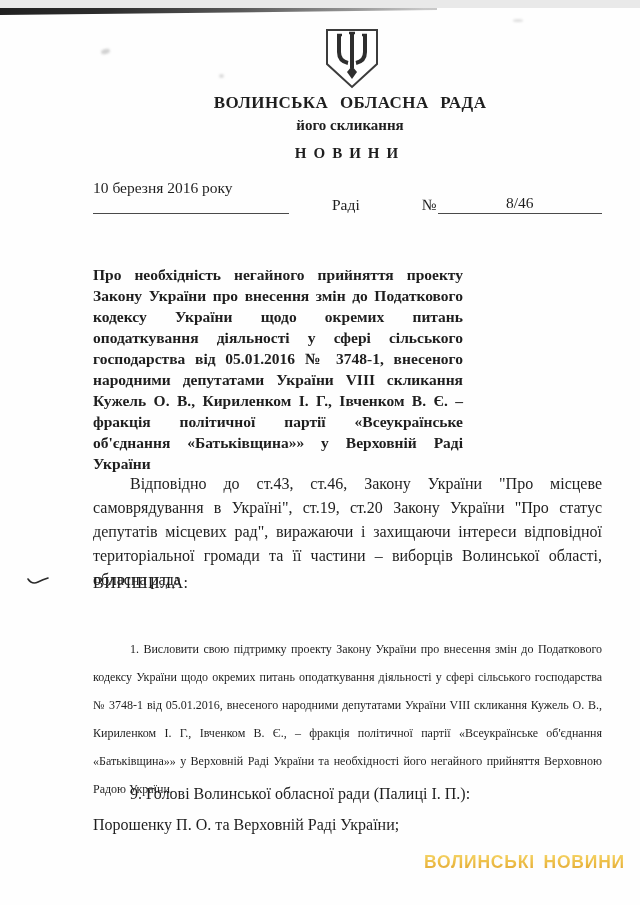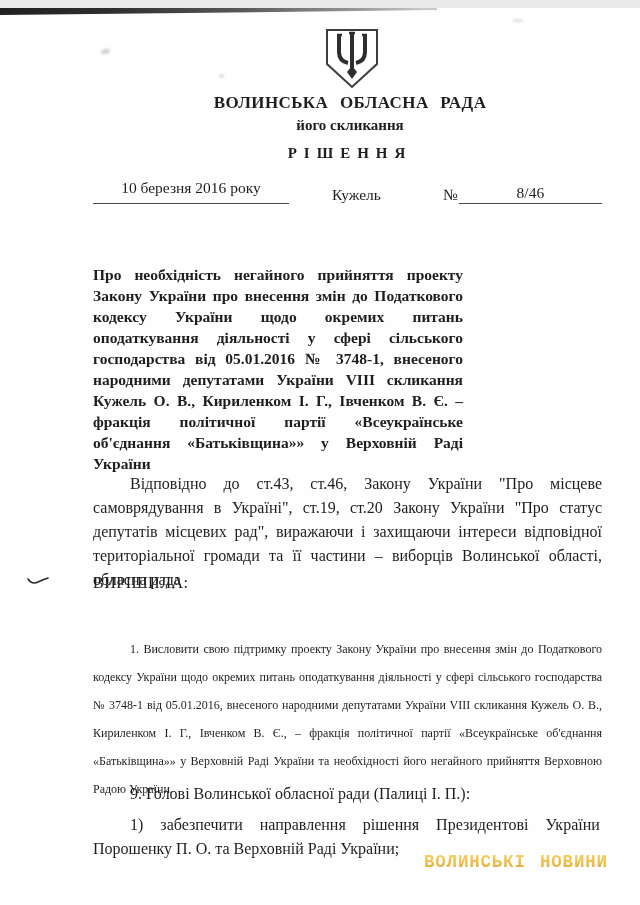--- a/index.html
+++ b/index.html
@@ -28,21 +28,21 @@
 
   .center-line{position:absolute;left:100px;right:40px;text-align:center;font-weight:bold;}
   .org-name{top:85px;font-size:17px;word-spacing:7px;letter-spacing:.4px;}
   .convocation{top:109px;font-size:15px;}
   .doc-type{top:137px;font-size:15px;letter-spacing:7px;}
 
   .meta-row{
     position:absolute;left:93px;top:171px;width:509px;
     display:flex;align-items:flex-end;font-size:15.5px;
   }
-  .meta-date{display:inline-block;width:196px;border-bottom:1.4px solid #4a4a4a;padding-bottom:6px;text-align:center;}
+  .meta-date{display:inline-block;width:196px;border-bottom:1.4px solid #4a4a4a;padding-bottom:16px;}
   .meta-city{margin-left:43px;}
   .meta-no{margin-left:62px;}
   .meta-number{flex:1;border-bottom:1.4px solid #4a4a4a;text-align:center;padding-bottom:1px;margin-left:1px;}
 
   .subject{
     position:absolute;left:93px;top:256px;width:370px;
     font-weight:bold;font-size:15.5px;line-height:21px;text-align:justify;
   }
   .preamble{
     position:absolute;left:93px;top:464px;width:509px;
@@ -64,21 +64,21 @@
   }
   .subitem{
     position:absolute;left:93px;top:805px;width:509px;
     font-size:16px;line-height:24px;
   }
   .subitem .l1{display:block;text-indent:37px;word-spacing:13px;}
   .subitem .l2{display:block;}
 
   .watermark{
     position:absolute;left:424px;top:844px;
-    font-family:Liberation Mono, monospace;
+    font-family:Liberation Sans, sans-serif;
     font-weight:bold;font-size:17.5px;letter-spacing:.8px;word-spacing:3px;
     background:linear-gradient(180deg,#f6d96e 0%,#eec04a 45%,#dfa430 100%);
     -webkit-background-clip:text;background-clip:text;
     color:transparent;
   }
 </style>
 </head>
 <body>
 
 <div class="page">
@@ -92,43 +92,42 @@
     <path d="M3 2 H53 V36 L28 59 L3 36 Z" stroke="#3c3c3c" stroke-width="2" fill="#ffffff"></path>
     <path d="M28 6 V40" stroke="#2e2e2e" stroke-width="4"></path>
     <path d="M15 8 V24 Q15 33 24 35" stroke="#2e2e2e" stroke-width="4"></path>
     <path d="M41 8 V24 Q41 33 32 35" stroke="#2e2e2e" stroke-width="4"></path>
     <path d="M28 38 L33 44 L28 51 L23 44 Z" fill="#2e2e2e"></path>
     <path d="M13 7 h5 M38 7 h5 M25 5 h6" stroke="#2e2e2e" stroke-width="2.5"></path>
   </svg>
 
   <div class="center-line org-name">ВОЛИНСЬКА ОБЛАСНА РАДА</div>
   <div class="center-line convocation">його скликання</div>
-  <div class="center-line doc-type">РІШЕННЯ</div>
+  <div class="center-line doc-type">НОВИНИ</div>
 
   <div class="meta-row">
     <span class="meta-date">10 березня 2016 року</span>
-    <span class="meta-city">Кужель</span>
+    <span class="meta-city">Раді</span>
     <span class="meta-no">№</span>
     <span class="meta-number">8/46</span>
   </div>
 
   <div class="subject">Про необхідність негайного прийняття проекту Закону України про внесення змін до Податкового кодексу України щодо окремих питань оподаткування діяльності у сфері сільського господарства від 05.01.2016 № 3748-1, внесеного народними депутатами України VIII скликання Кужель О. В., Кириленком І. Г., Івченком В. Є. – фракція політичної партії «Всеукраїнське об'єднання «Батьківщина»» у Верховній Раді України</div>
 
   <div class="preamble">Відповідно до ст.43, ст.46, Закону України "Про місцеве самоврядування в Україні", ст.19, ст.20 Закону України "Про статус депутатів місцевих рад", виражаючи і захищаючи інтереси відповідної територіальної громади та її частини – виборців Волинської області, обласна рада</div>
 
   <svg class="squiggle" viewBox="0 0 24 14" xmlns="http://www.w3.org/2000/svg">
     <path d="M2 5 Q6 11 12 8 Q17 5.5 22 4" stroke="#2a2a2a" stroke-width="1.6" fill="none" stroke-linecap="round"></path>
   </svg>
 
   <div class="resolved">ВИРІШИЛА:</div>
 
   <div class="item-1">1. Висловити свою підтримку проекту Закону України про внесення змін до Податкового кодексу України щодо окремих питань оподаткування діяльності у сфері сільського господарства № 3748-1 від 05.01.2016, внесеного народними депутатами України VIII скликання Кужель О. В., Кириленком І. Г., Івченком В. Є., – фракція політичної партії «Всеукраїнське об'єднання «Батьківщина»» у Верховній Раді України та необхідності його негайного прийняття Верховною Радою України.</div>
 
   <div class="item-2">9. Голові Волинської обласної ради (Палиці І. П.):</div>
 
   <div class="subitem">
-    <span class="l1">1) забезпечити направлення рішення Президентові України</span>
     <span class="l2">Порошенку П. О. та Верховній Раді України;</span>
   </div>
 
   <div class="watermark">ВОЛИНСЬКІ НОВИНИ</div>
 
 </div>
 
 </body></html>

